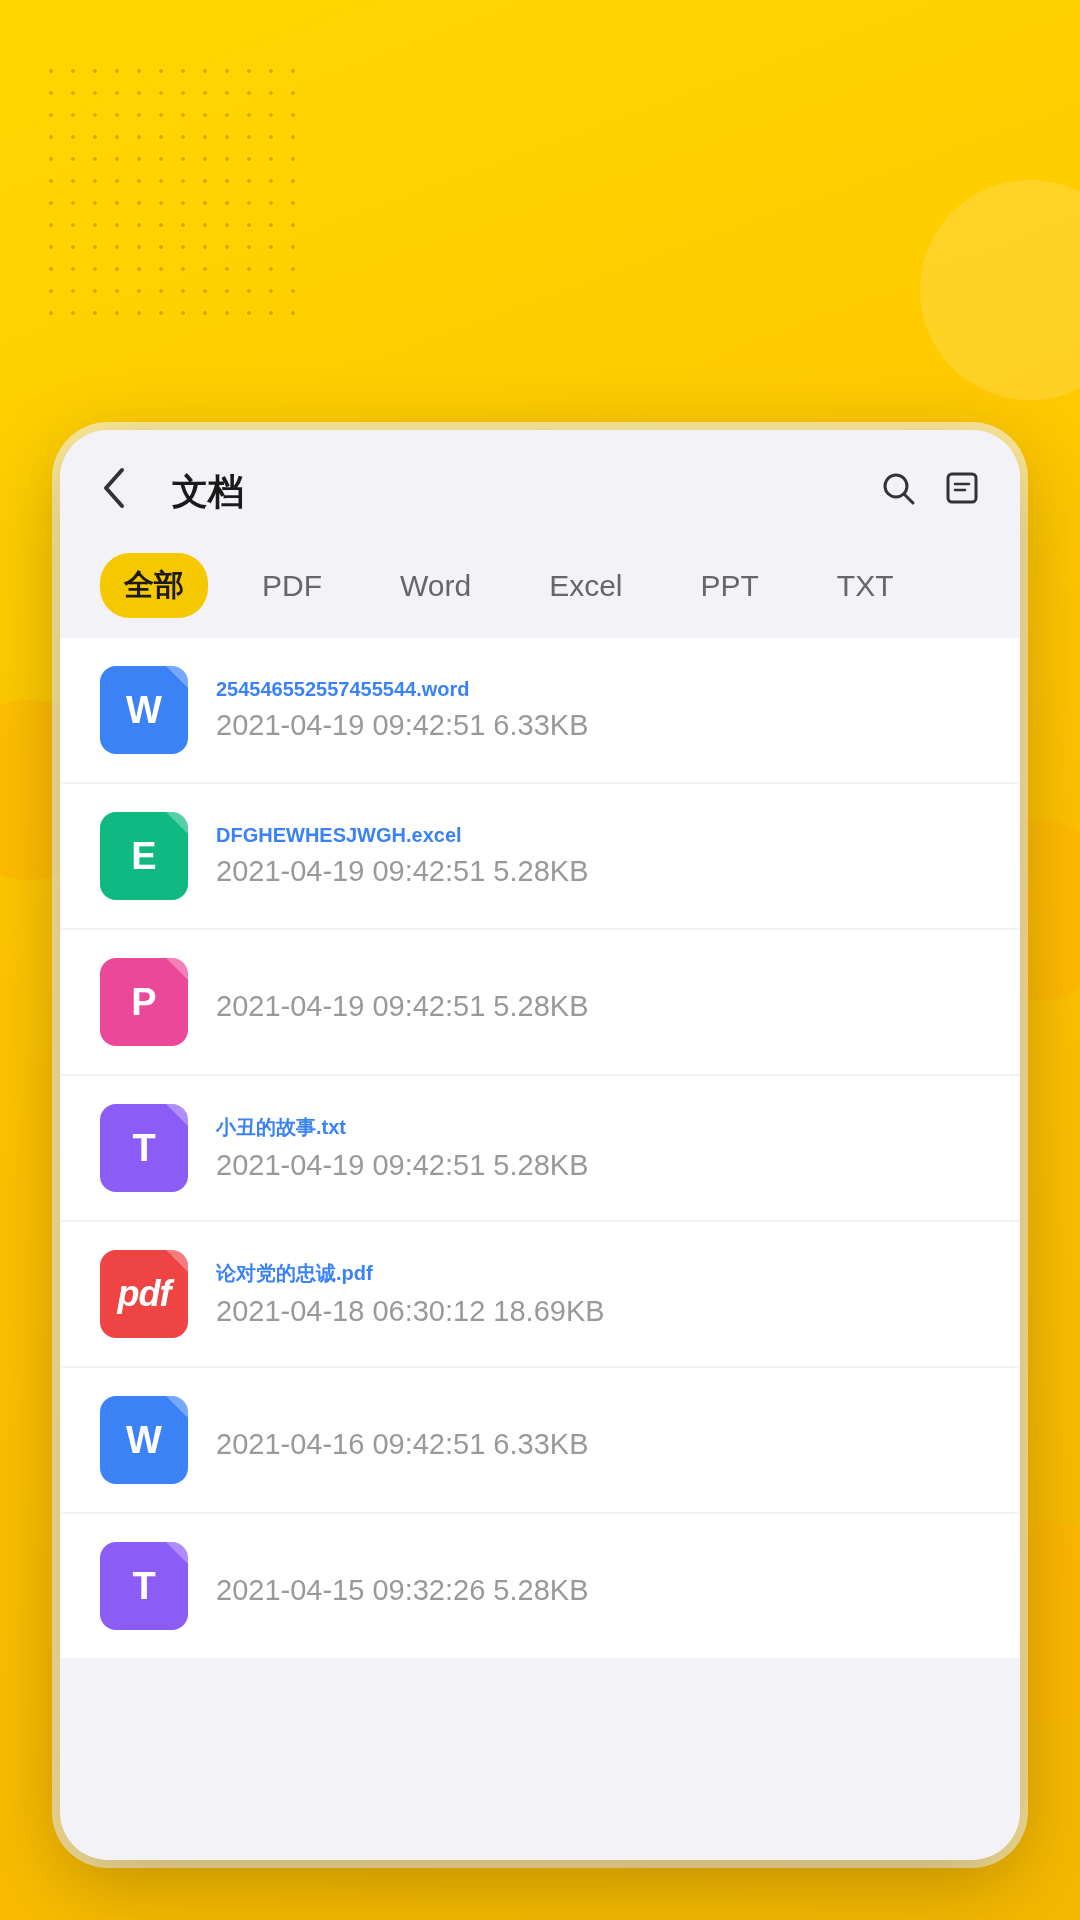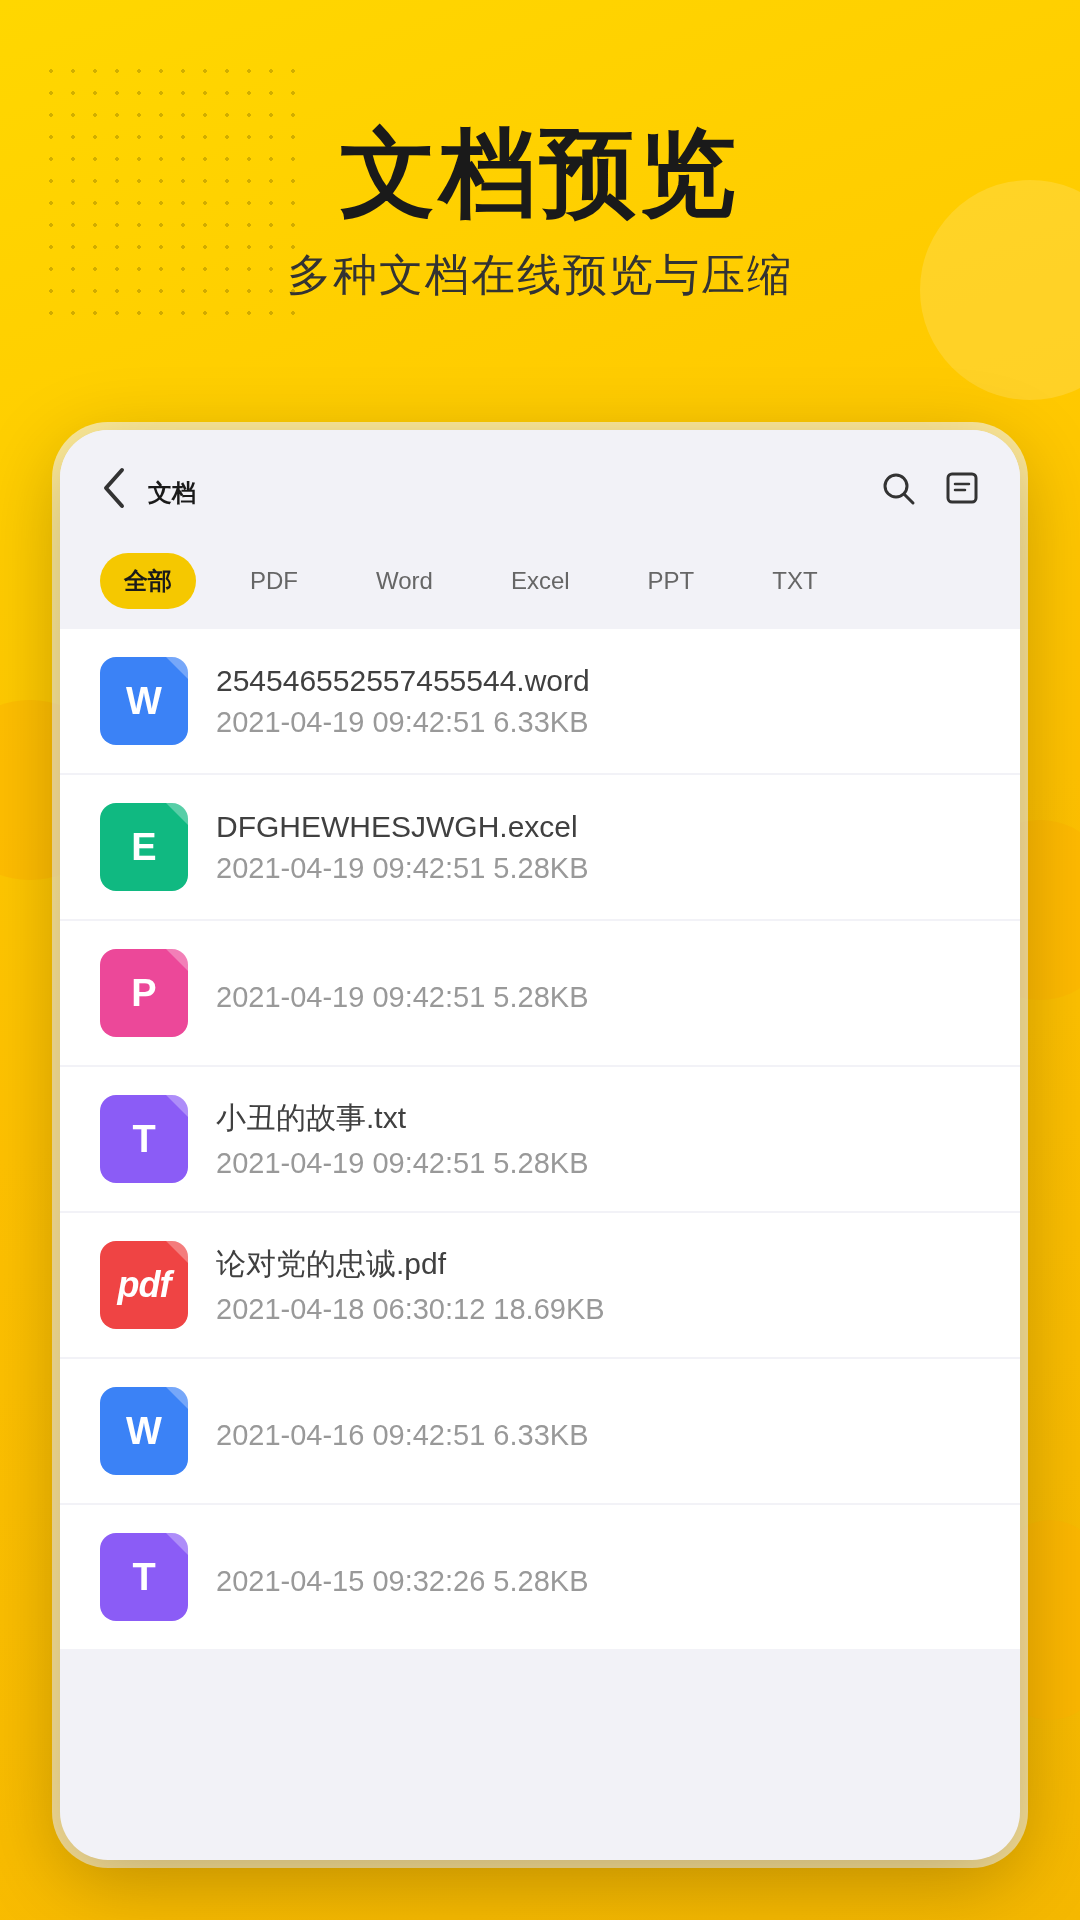--- a/index.html
+++ b/index.html
@@ -142,24 +142,25 @@
     }
 
     .back-btn {
       font-size: 36px;
       color: #333;
       cursor: pointer;
       margin-right: 20px;
     }
 
     .topbar-title {
-      font-size: 24px;
+      font-size: 36px;
       font-weight: 700;
       color: #1a1a1a;
       flex: 1;
+      margin-left: 24px;
     }
 
     .topbar-icons {
       display: flex;
       gap: 28px;
     }
 
     .topbar-icon {
       font-size: 36px;
       color: #333;
@@ -169,21 +170,21 @@
     .filter-tabs {
       display: flex;
       align-items: center;
       padding: 10px 40px 20px 40px;
       gap: 30px;
       background: #f2f2f7;
       overflow: hidden;
     }
 
     .tab-item {
-      font-size: 24px;
+      font-size: 30px;
       color: #666;
       padding: 12px 24px;
       border-radius: 30px;
       cursor: pointer;
       white-space: nowrap;
     }
 
     .tab-item.active {
       background: #F5C800;
       color: #1a1a1a;
@@ -238,23 +239,23 @@
       clip-path: polygon(100% 0, 0 0, 100% 100%);
       border-radius: 0 14px 0 0;
     }
 
     .file-info {
       flex: 1;
       min-width: 0;
     }
 
     .file-name {
-      font-size: 30px;
-      font-weight: 400;
-      color: #404040;
+      font-size: 20px;
+      font-weight: 700;
+      color: #3b82f6;
       white-space: nowrap;
       overflow: hidden;
       text-overflow: ellipsis;
     }
 
     .file-meta {
       font-size: 29px;
       color: #999;
       margin-top: 8px;
     }
@@ -276,24 +277,20 @@
   <div class="deco-circle-right-mid"></div>
   <div class="deco-circle-bottom-right"></div>
 
   <div class="sparkle sparkle-1">✦</div>
   <div class="sparkle sparkle-2">✦</div>
   <div class="sparkle sparkle-3">✦</div>
 
   <div class="dot-small dot-s1"></div>
   <div class="dot-small dot-s2"></div>
 
-  <div class="header-area">
-    <div class="main-title">文档预览</div>
-    <div class="sub-title">多种文档在线预览与压缩</div>
-  </div>
 
   <div class="phone-mockup">
 
     <div class="topbar">
       <div class="back-btn">
         <svg width="28" height="44" viewBox="0 0 28 44" fill="none">
           <path d="M22 4L6 22L22 40" stroke="#333" stroke-width="4" stroke-linecap="round" stroke-linejoin="round"></path>
         </svg>
       </div>
       <div class="topbar-title">文档</div>

